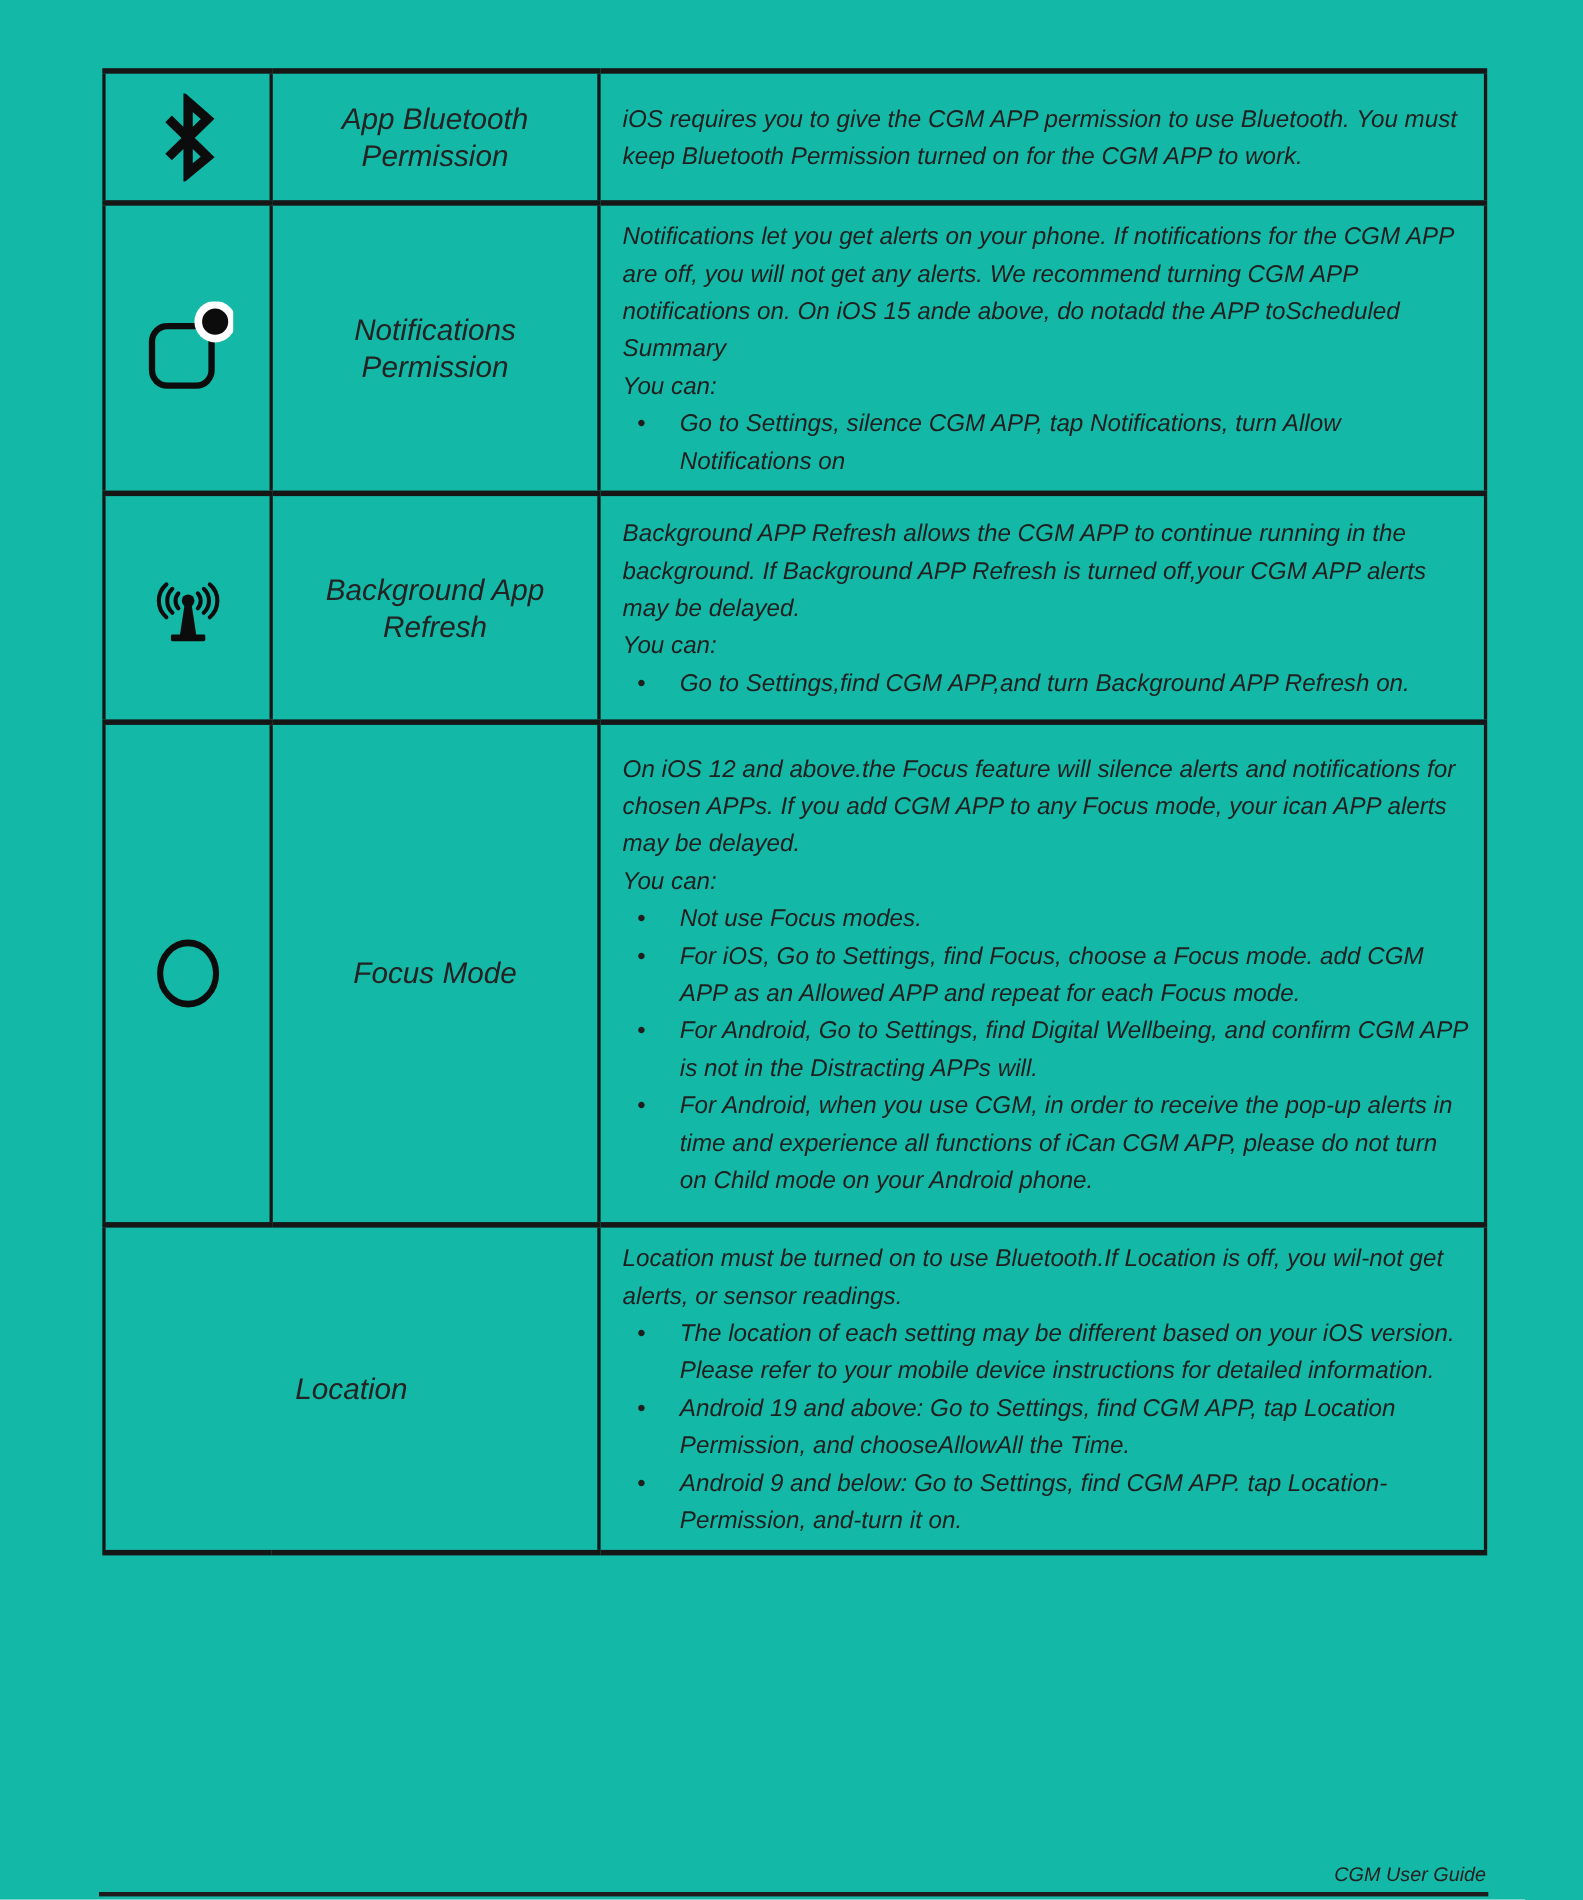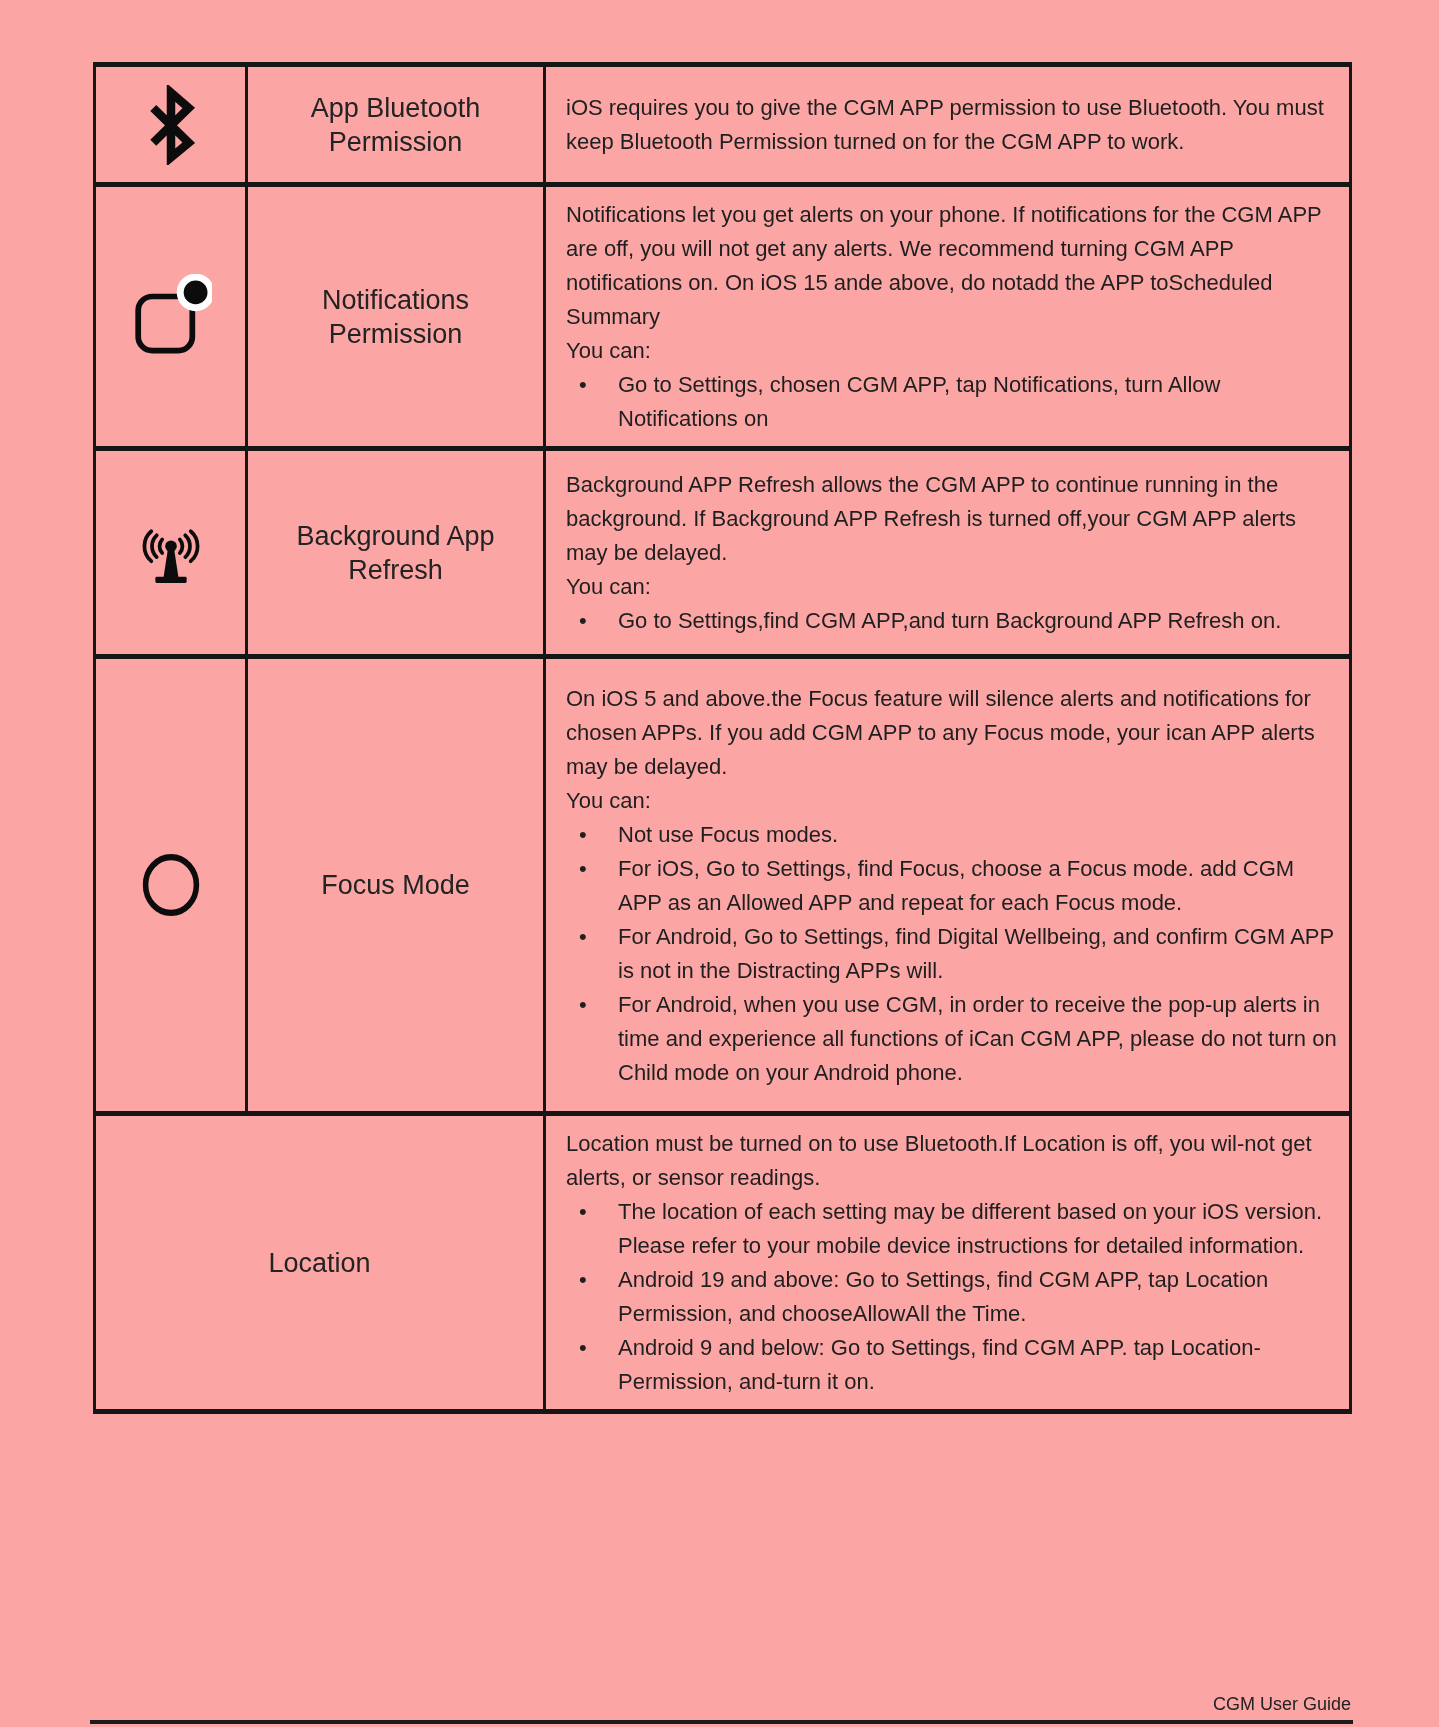--- a/index.html
+++ b/index.html
@@ -4,21 +4,21 @@
 <style>
   * { margin:0; padding:0; box-sizing:border-box; }
   html, body { background:#ffffff; }
   body {
     width:1439px; height:1727px;
     font-family:"Liberation Sans", sans-serif;
     color:#1b1b1b;
     position:relative;
     overflow:hidden;
   }
-  .page { position:absolute; inset:0; background:#fca5a5; }
+  .page { position:absolute; inset:0; background:#14b8a6;font-style:italic; }
 
   
   table.permissions {
     position:absolute; left:93px; top:62px; width:1256px;
     border-collapse:collapse; table-layout:fixed;
   }
   table.permissions td {
     border:3px solid #161616;
     border-top-width:5px; border-bottom-width:5px;
     vertical-align:middle;
@@ -104,21 +104,21 @@
               <circle cx="80" cy="20" r="23" fill="#ffffff" stroke="none"></circle>
               <circle cx="80" cy="20" r="14.5" fill="#0c0c0c" stroke="none"></circle>
             </svg>
           </span>
         </td>
         <td class="label-cell">Notifications Permission</td>
         <td class="desc-cell">
           <p>Notifications let you get alerts on your phone. If notifications for the CGM APP are off, you will not get any alerts. We recommend turning CGM APP notifications on. On iOS 15 ande above, do notadd the APP toScheduled Summary</p>
           <p class="optional">You can:</p>
           <ul class="bullets">
-              <li>Go to Settings, chosen CGM APP, tap Notifications, turn Allow Notifications on</li>
+              <li>Go to Settings, silence CGM APP, tap Notifications, turn Allow Notifications on</li>
             </ul>
         </td>
       </tr>
 
       <tr class="r3">
         <td class="icon-cell">
           <span>
             <svg width="68" height="72" viewBox="0 0 100 100">
               <circle cx="50" cy="40" r="8.5" fill="#0c0c0c" stroke="none"></circle>
               <polygon points="45,47 55,47 61,86 39,86" fill="#0c0c0c" stroke="none"></polygon>
@@ -145,21 +145,21 @@
       <tr class="r4">
         <td class="icon-cell">
           <span>
             <svg width="62" height="68" viewBox="0 0 100 100" preserveAspectRatio="none">
               <circle cx="50" cy="50" r="41" class="ico" stroke-width="9"></circle>
             </svg>
           </span>
         </td>
         <td class="label-cell">Focus Mode</td>
         <td class="desc-cell">
-          <p>On iOS 5 and above.the Focus feature will silence alerts and notifications for chosen APPs. If you add CGM APP to any Focus mode, your ican APP alerts may be delayed.</p>
+          <p>On iOS 12 and above.the Focus feature will silence alerts and notifications for chosen APPs. If you add CGM APP to any Focus mode, your ican APP alerts may be delayed.</p>
           <p class="optional">You can:</p>
           <ul class="bullets">
               <li>Not use Focus modes.</li>
               <li>For iOS, Go to Settings, find Focus, choose a Focus mode. add CGM APP as an Allowed APP and repeat for each Focus mode.</li>
               <li>For Android, Go to Settings, find Digital Wellbeing, and confirm CGM APP is not in the Distracting APPs will.</li>
               <li>For Android, when you use CGM, in order to receive the pop-up alerts in time and experience all functions of iCan CGM APP, please do not turn on Child mode on your Android phone.</li>
             </ul>
         </td>
       </tr>
 

